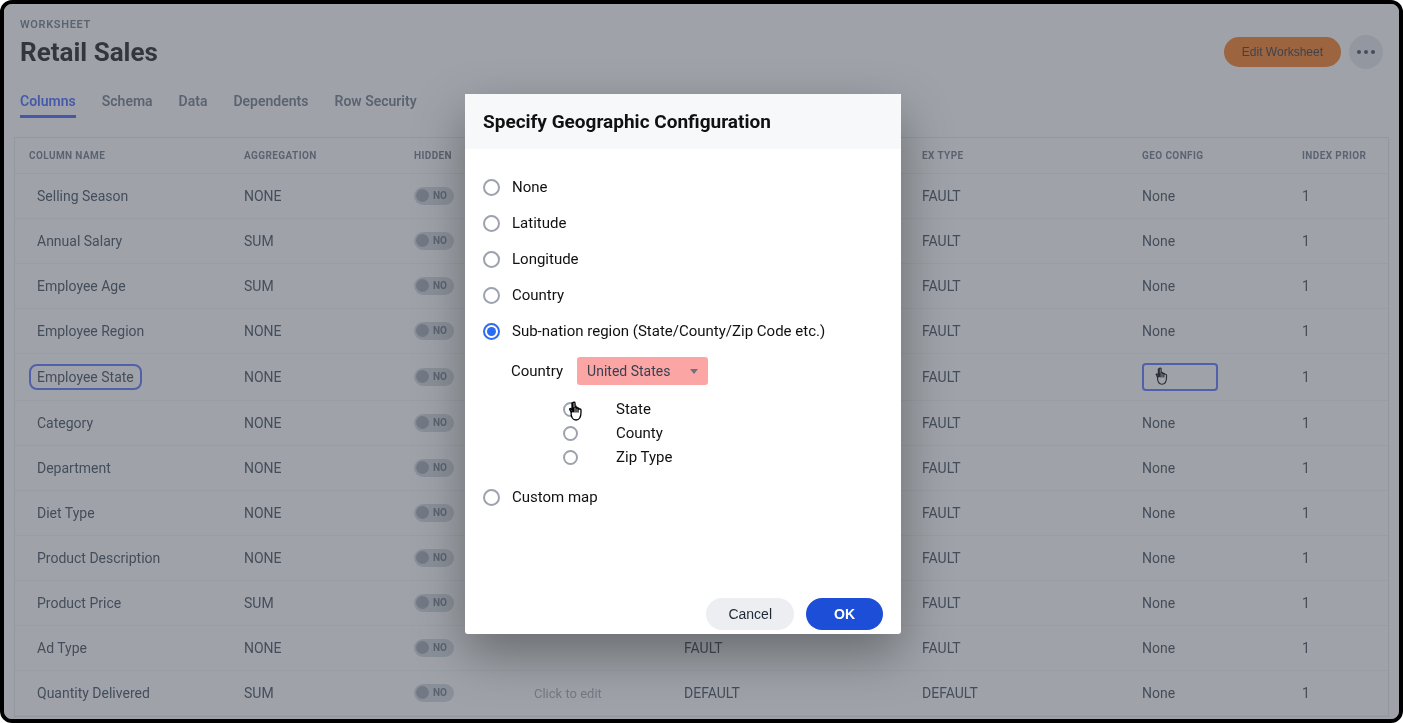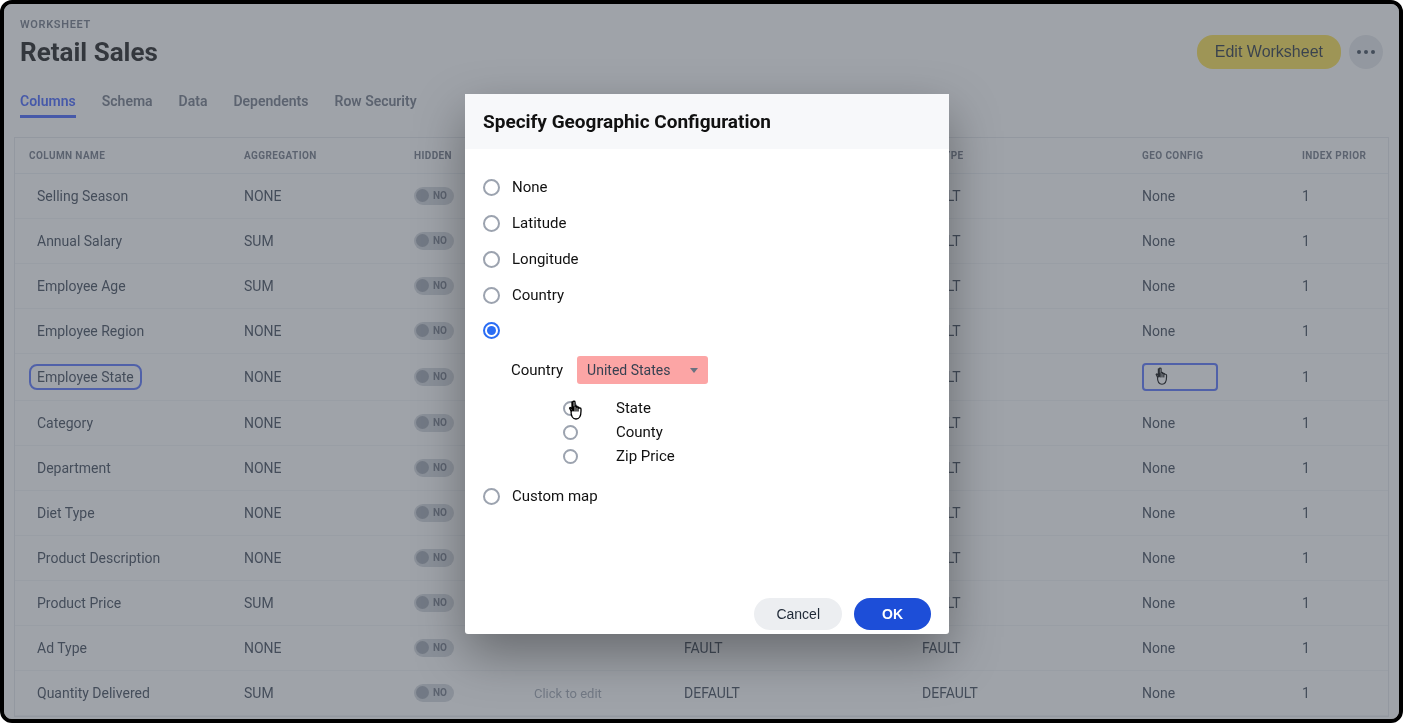--- a/index.html
+++ b/index.html
@@ -48,25 +48,25 @@
   color: #111;
 }
 
 .title-actions {
   display: flex;
   align-items: center;
   gap: 8px;
 }
 
 .edit-btn {
-  background: #fde047;
+  background: #f97316;
   border: none;
   border-radius: 16px;
   padding: 8px 18px;
-  font-size: 16px;
+  font-size: 12px;
   color: #1f2937;
   cursor: pointer;
 }
 
 .more-btn {
   width: 34px;
   height: 34px;
   border-radius: 50%;
   background: #e5e7eb;
   border: none;
@@ -190,21 +190,21 @@
   padding: 10px 14px;
   font-size: 13px;
   color: #4b5563;
 }
 
 
 .modal {
   position: absolute;
   left: 461px;
   top: 90px;
-  width: 484px;
+  width: 436px;
   height: 540px;
   background: #fff;
   border-radius: 3px;
   z-index: 20;
   box-shadow: 0 20px 50px rgba(0,0,0,0.35);
   display: flex;
   flex-direction: column;
 }
 
 .modal-header {
@@ -580,20 +580,21 @@
       <div class="radio-row">
         <span class="radio"></span>
         <span class="radio-label">Longitude</span>
       </div>
       <div class="radio-row">
         <span class="radio"></span>
         <span class="radio-label">Country</span>
       </div>
       <div class="radio-row">
         <span class="radio checked"></span>
+        <span class="radio-label">Sub-nation region (State/County/Zip Code etc.)</span>
       </div>
       <div class="sub-block">
         <div class="country-row">
           <span class="country-label">Country</span>
           <span class="dropdown">
             <span>United States</span>
             <svg width="8" height="5" viewBox="0 0 8 5">
                 <path d="M0 0 L4 5 L8 0 Z" fill="#6b7280"></path>
               </svg>
           </span>
@@ -605,21 +606,21 @@
           <div class="sub-radio-row">
             <span class="sub-radio"></span>
             <span class="sub-radio-label">State</span>
           </div>
           <div class="sub-radio-row">
             <span class="sub-radio"></span>
             <span class="sub-radio-label">County</span>
           </div>
           <div class="sub-radio-row">
             <span class="sub-radio"></span>
-            <span class="sub-radio-label">Zip Price</span>
+            <span class="sub-radio-label">Zip Type</span>
           </div>
         </div>
       </div>
       <div class="radio-row" style="margin-top:10px">
         <span class="radio"></span>
         <span class="radio-label">Custom map</span>
       </div>
     </div>
     <div class="modal-footer">
       <button class="btn btn-cancel">Cancel</button>

